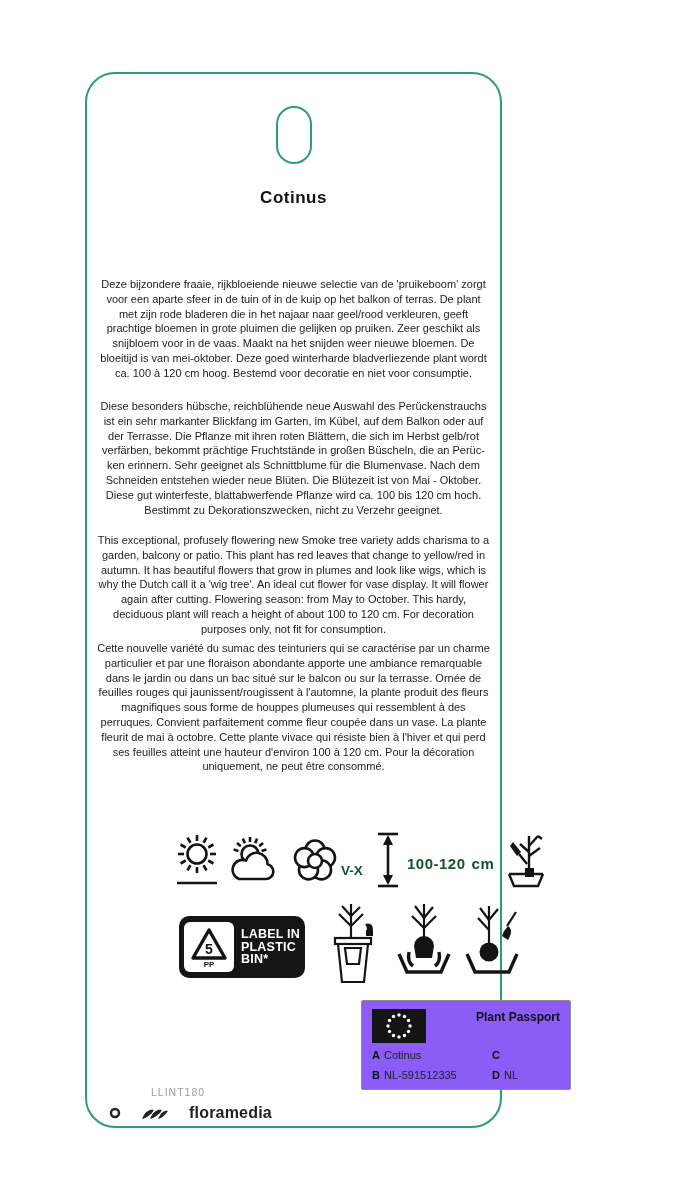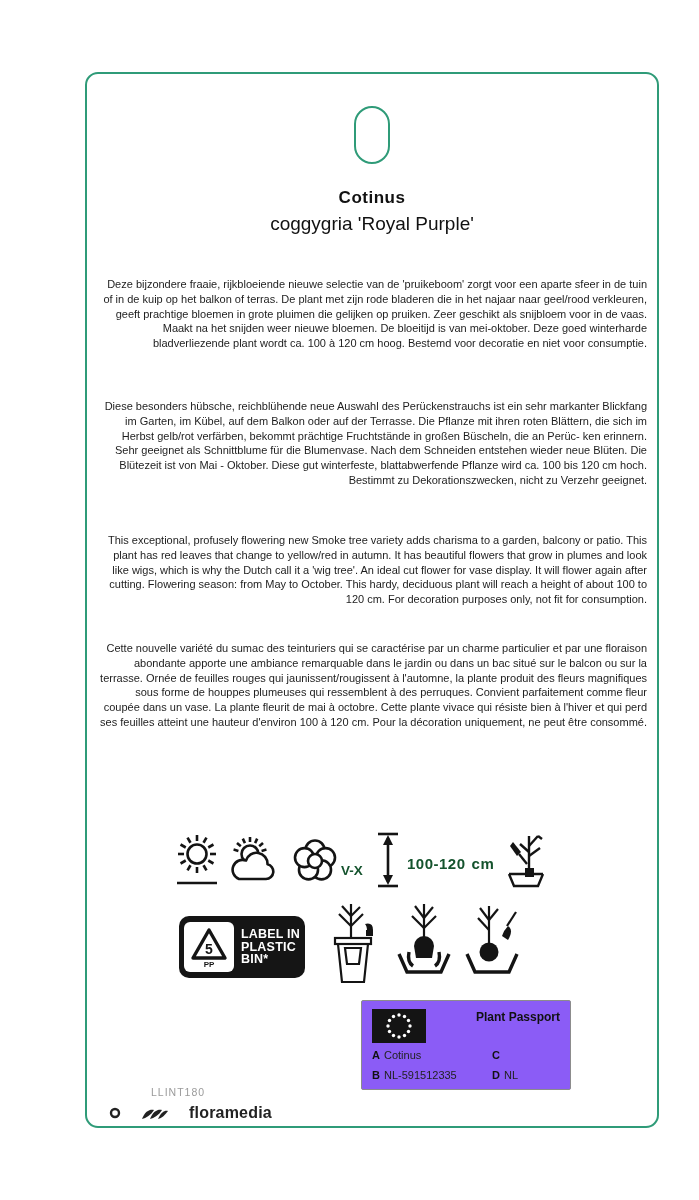--- a/index.html
+++ b/index.html
@@ -1,37 +1,37 @@
 <!DOCTYPE html>
 <html><head>
 <meta charset="utf-8">
 <style>
   html,body{margin:0;padding:0;}
   body{
     width:699px;height:1200px;background:#ffffff;position:relative;
     font-family:"Liberation Sans", sans-serif;color:#1d1d1d;
   }
   .card{
-    position:absolute;left:85px;top:72px;width:574px;height:1056px;
-    border:2px solid #2f9b78;border-radius:13px;background:#fff;box-sizing:border-box;
+    position:absolute;left:85px;top:72px;width:417px;height:1056px;
+    border:2px solid #2f9b78;border-radius:30px;background:#fff;box-sizing:border-box;
   }
   .hole{
     position:absolute;left:50%;top:32px;margin-left:-18px;width:36px;height:58px;
     border:2px solid #2f9b78;border-radius:18px;background:#fff;box-sizing:border-box;
   }
   .title{
     position:absolute;top:114px;left:0;width:100%;text-align:center;
     font-size:17px;font-weight:bold;letter-spacing:.5px;color:#111;
   }
   .subtitle{
     position:absolute;top:139px;left:0;width:100%;text-align:center;
     font-size:19px;color:#111;
   }
   .para{
-    position:absolute;left:10px;right:10px;text-align:right;
+    position:absolute;left:10px;right:10px;text-align:center;
     font-size:11px;line-height:14.8px;color:#1d1d1d;
   }
   .p-nl{top:192px}.p-de{top:314px}.p-en{top:448px}.p-fr{top:556px}
   .abs{position:absolute}
   .icon-label{position:absolute;font-weight:bold;color:#14532d}
   .vx{left:254px;top:789px;font-size:13.5px}
   .height-text{left:320px;top:781px;font-size:15px;letter-spacing:.5px}
   .height-unit{margin-left:6px}
   .badge{
     position:absolute;left:92px;top:842px;width:126px;height:62px;background:#151515;
@@ -63,21 +63,20 @@
   svg{display:block}
 </style>
 </head>
 <body>
 
 <div class="card">
 
   <div class="hole"></div>
 
   <div class="title">Cotinus</div>
-  <div class="subtitle">coggygria 'Royal Purple'</div>
 
   <p class="para p-nl">Deze bijzondere fraaie, rijkbloeiende nieuwe selectie van de 'pruikeboom' zorgt voor een aparte sfeer in de tuin of in de kuip op het balkon of terras. De plant met zijn rode bladeren die in het najaar naar geel/rood verkleuren, geeft prachtige bloemen in grote pluimen die gelijken op pruiken. Zeer geschikt als snijbloem voor in de vaas. Maakt na het snijden weer nieuwe bloemen. De bloeitijd is van mei-oktober. Deze goed winterharde bladverliezende plant wordt ca. 100 à 120 cm hoog. Bestemd voor decoratie en niet voor consumptie.</p>
   <p class="para p-de">Diese besonders hübsche, reichblühende neue Auswahl des Perückenstrauchs ist ein sehr markanter Blickfang im Garten, im Kübel, auf dem Balkon oder auf der Terrasse. Die Pflanze mit ihren roten Blättern, die sich im Herbst gelb/rot verfärben, bekommt prächtige Fruchtstände in großen Büscheln, die an Perüc- ken erinnern. Sehr geeignet als Schnittblume für die Blumenvase. Nach dem Schneiden entstehen wieder neue Blüten. Die Blütezeit ist von Mai - Oktober. Diese gut winterfeste, blattabwerfende Pflanze wird ca. 100 bis 120 cm hoch. Bestimmt zu Dekorationszwecken, nicht zu Verzehr geeignet.</p>
   <p class="para p-en">This exceptional, profusely flowering new Smoke tree variety adds charisma to a garden, balcony or patio. This plant has red leaves that change to yellow/red in autumn. It has beautiful flowers that grow in plumes and look like wigs, which is why the Dutch call it a 'wig tree'. An ideal cut flower for vase display. It will flower again after cutting. Flowering season: from May to October. This hardy, deciduous plant will reach a height of about 100 to 120 cm. For decoration purposes only, not fit for consumption.</p>
   <p class="para p-fr">Cette nouvelle variété du sumac des teinturiers qui se caractérise par un charme particulier et par une floraison abondante apporte une ambiance remarquable dans le jardin ou dans un bac situé sur le balcon ou sur la terrasse. Ornée de feuilles rouges qui jaunissent/rougissent à l'automne, la plante produit des fleurs magnifiques sous forme de houppes plumeuses qui ressemblent à des perruques. Convient parfaitement comme fleur coupée dans un vase. La plante fleurit de mai à octobre. Cette plante vivace qui résiste bien à l'hiver et qui perd ses feuilles atteint une hauteur d'environ 100 à 120 cm. Pour la décoration uniquement, ne peut être consommé.</p>
 
   <span class="abs" style="left:88px;top:756px">
     <svg width="44" height="58" viewBox="0 0 44 58">
       <g stroke="#141414" stroke-width="2.6" fill="none">
         <circle cx="22" cy="24" r="9.5"></circle>

